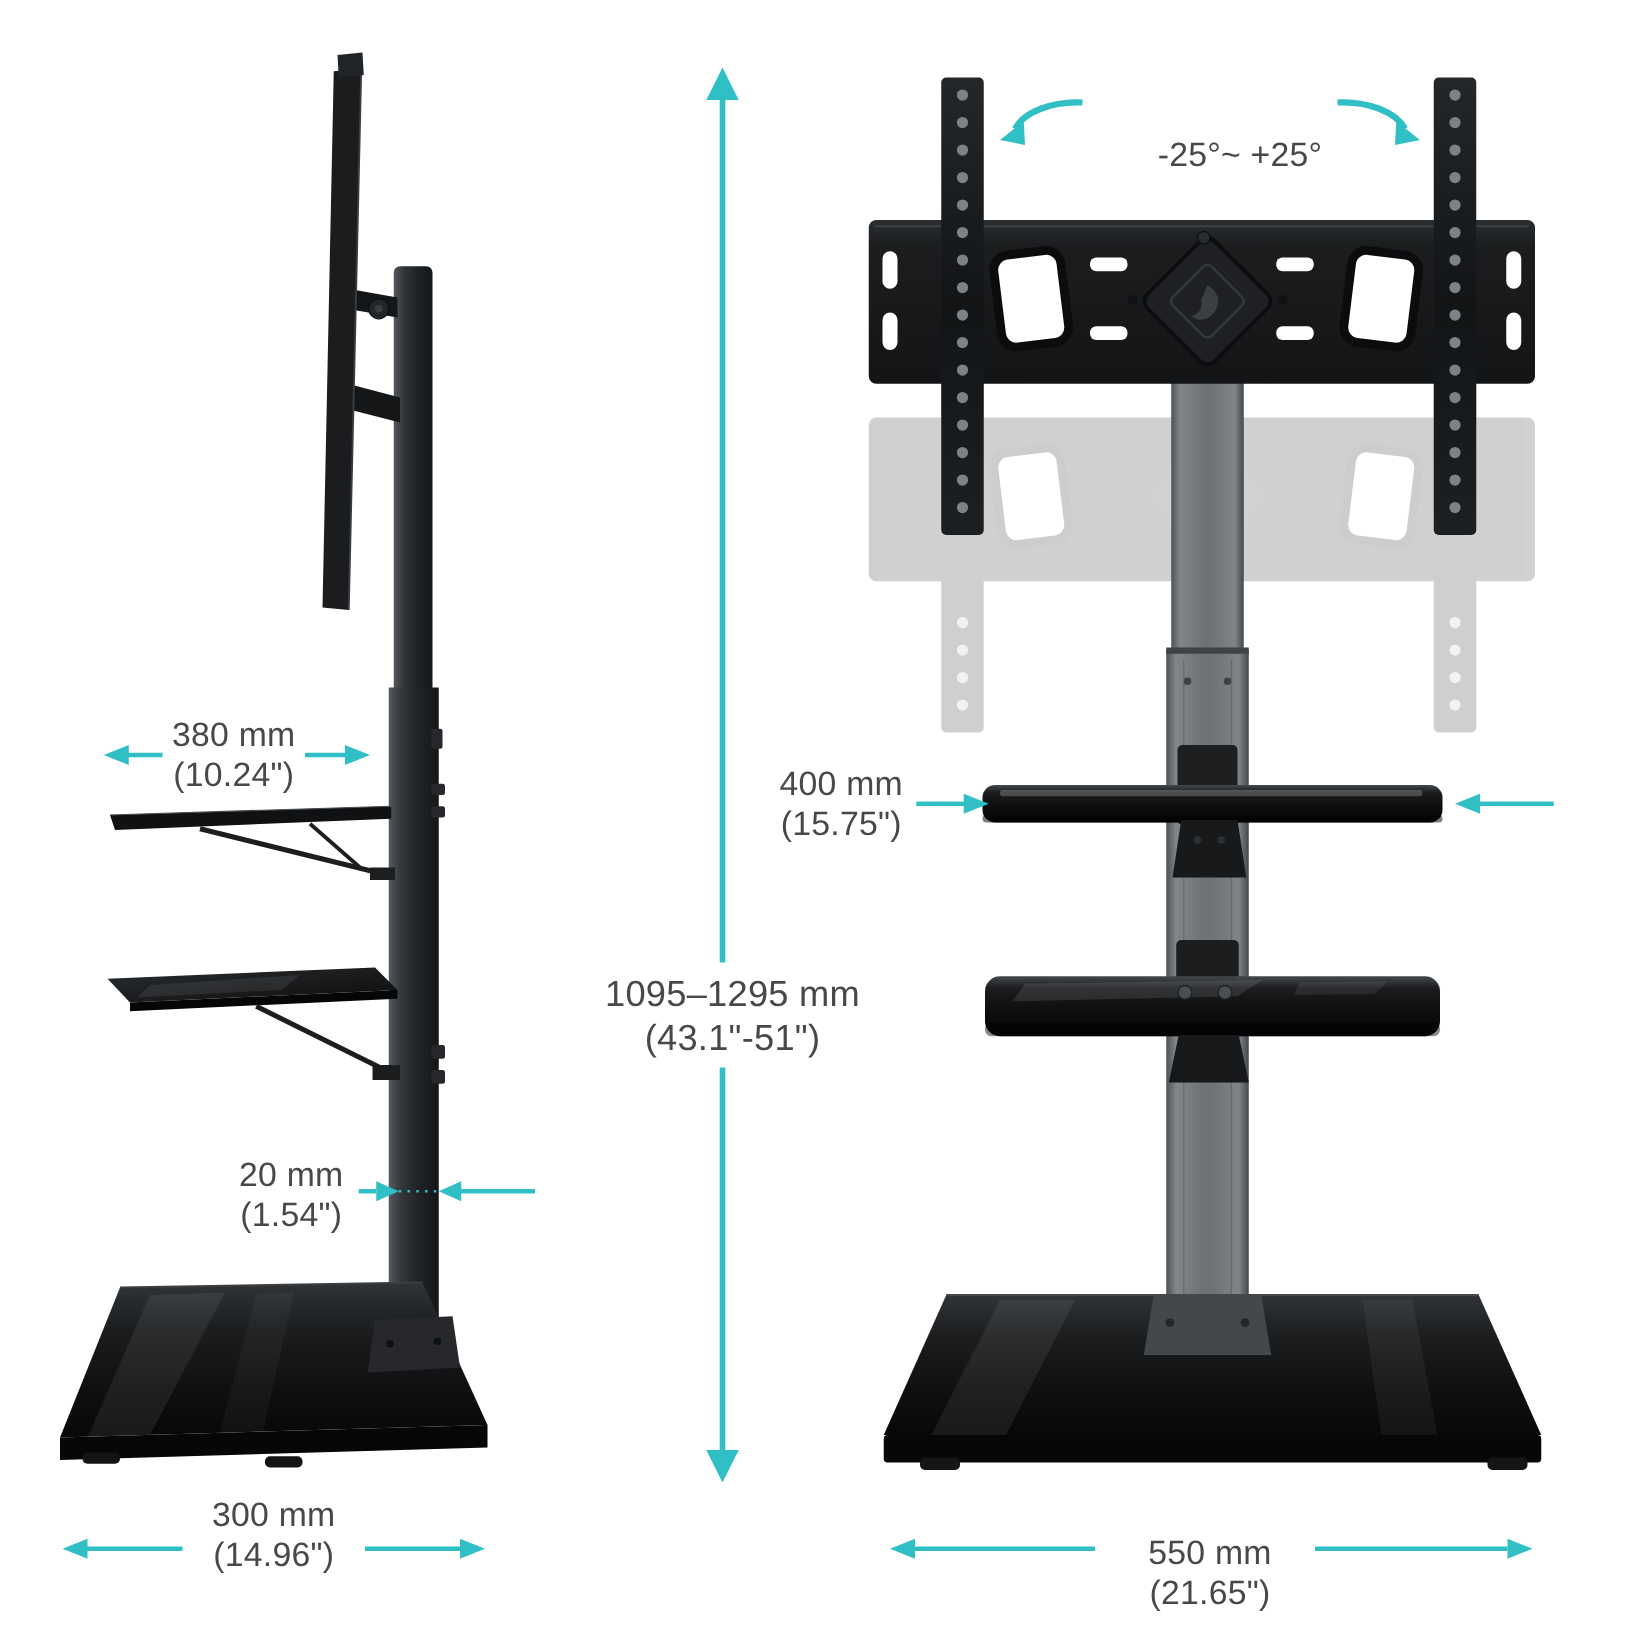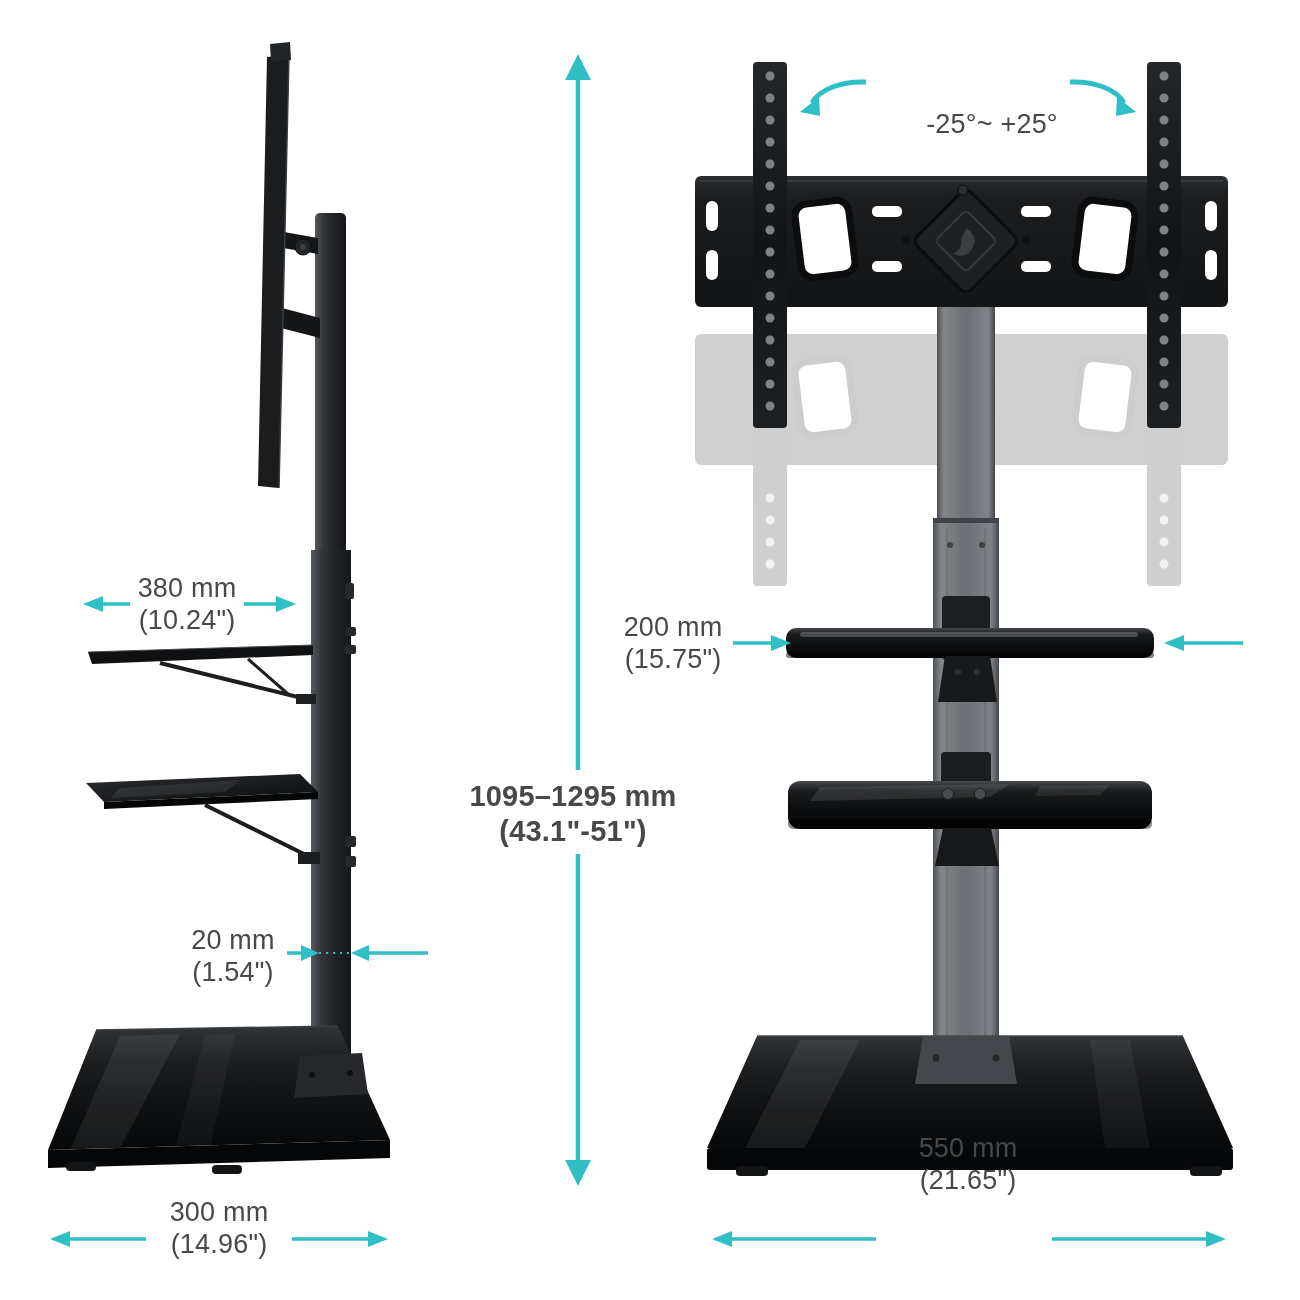--- a/index.html
+++ b/index.html
@@ -321,32 +321,32 @@
   <div class="dim" style="left:233px; top:924px;">
     <span class="line">20 mm</span>
     <span class="line">(1.54")</span>
   </div>
 
   <div class="dim" style="left:219px; top:1196px;">
     <span class="line">300 mm</span>
     <span class="line">(14.96")</span>
   </div>
 
-  <div class="dim big" style="left:573px; top:779px;font-weight:bold;">
+  <div class="dim big" style="left:586px; top:779px;">
     <span class="line">1095–1295 mm</span>
     <span class="line">(43.1"-51")</span>
   </div>
 
   <div class="dim" style="left:970px; top:108px;margin-left:22px;">
     <span class="line">-25°~ +25°</span>
   </div>
 
   <div class="dim" style="left:673px; top:611px;">
-    <span class="line">200 mm</span>
+    <span class="line">400 mm</span>
     <span class="line">(15.75")</span>
   </div>
 
-  <div class="dim" style="left:968px; top:1132px;">
+  <div class="dim" style="left:968px; top:1226px;">
     <span class="line">550 mm</span>
     <span class="line">(21.65")</span>
   </div>
 
 </div>
 
 </body></html>

